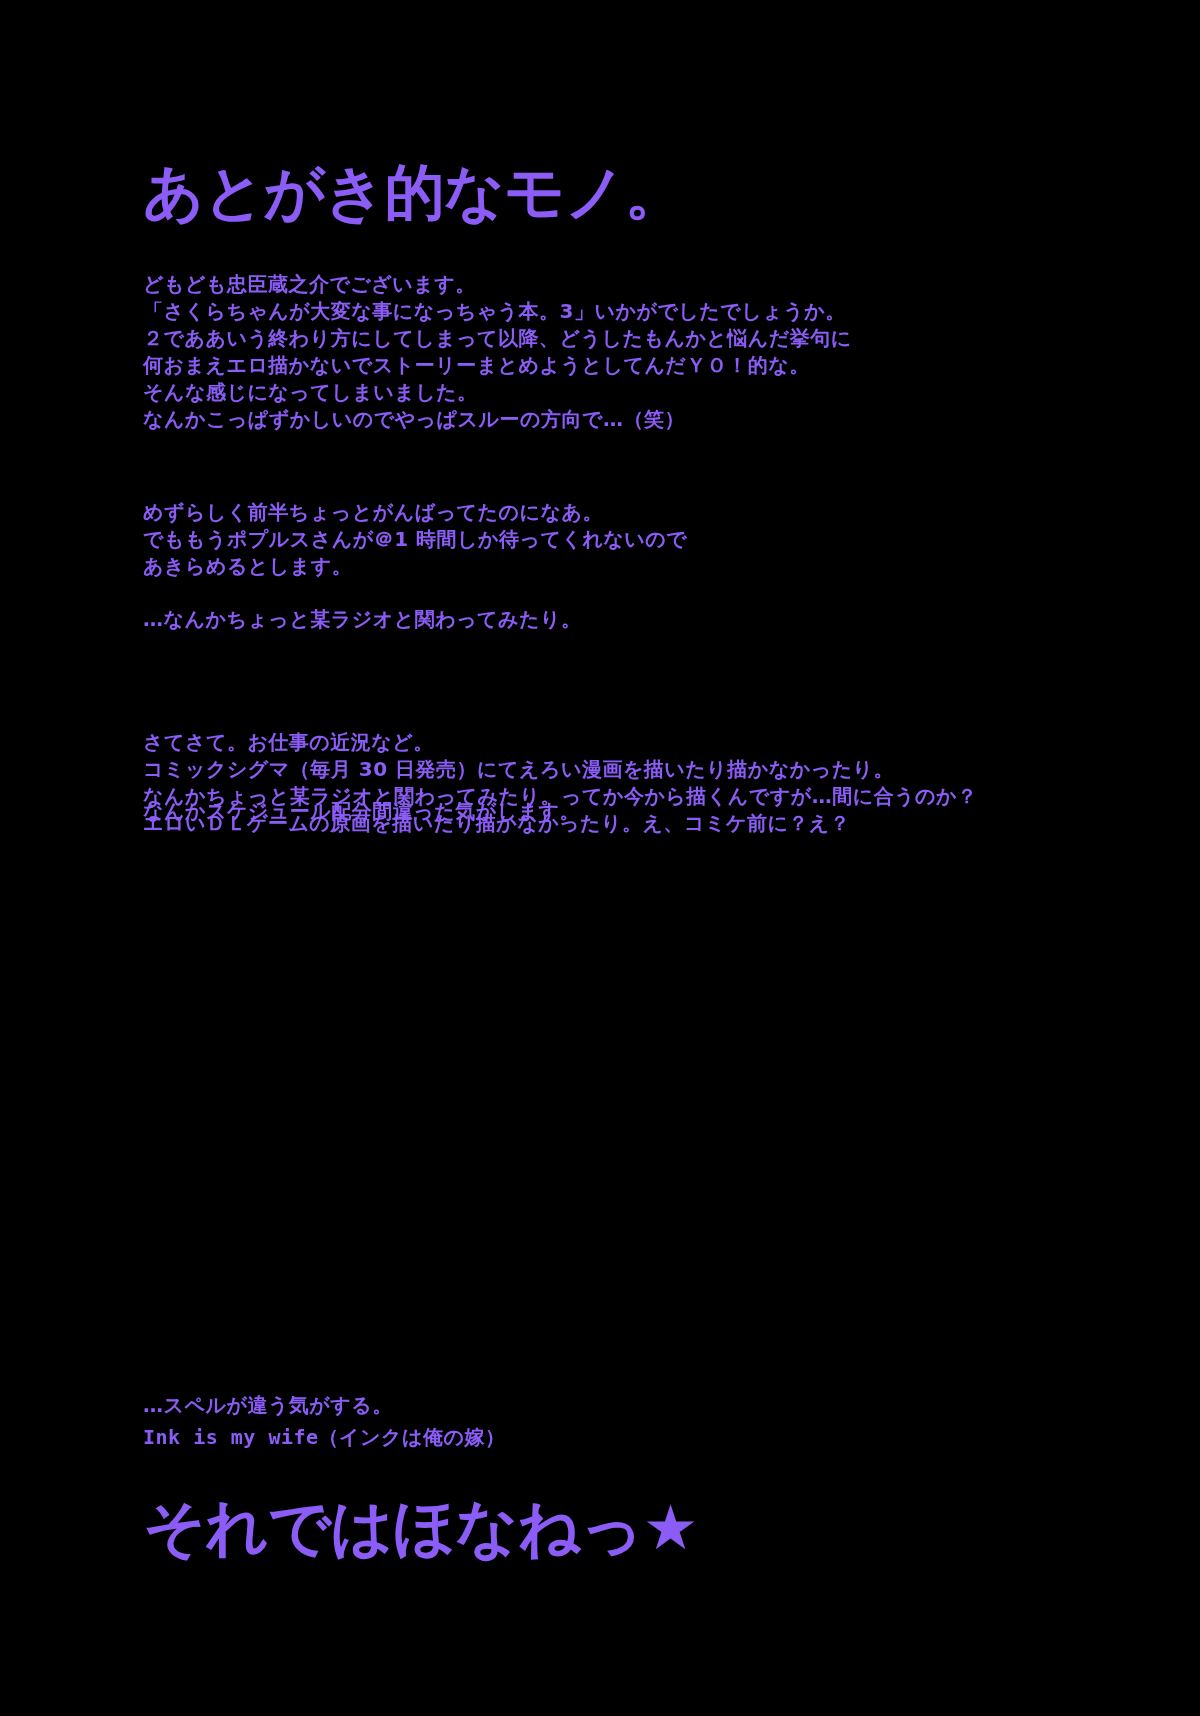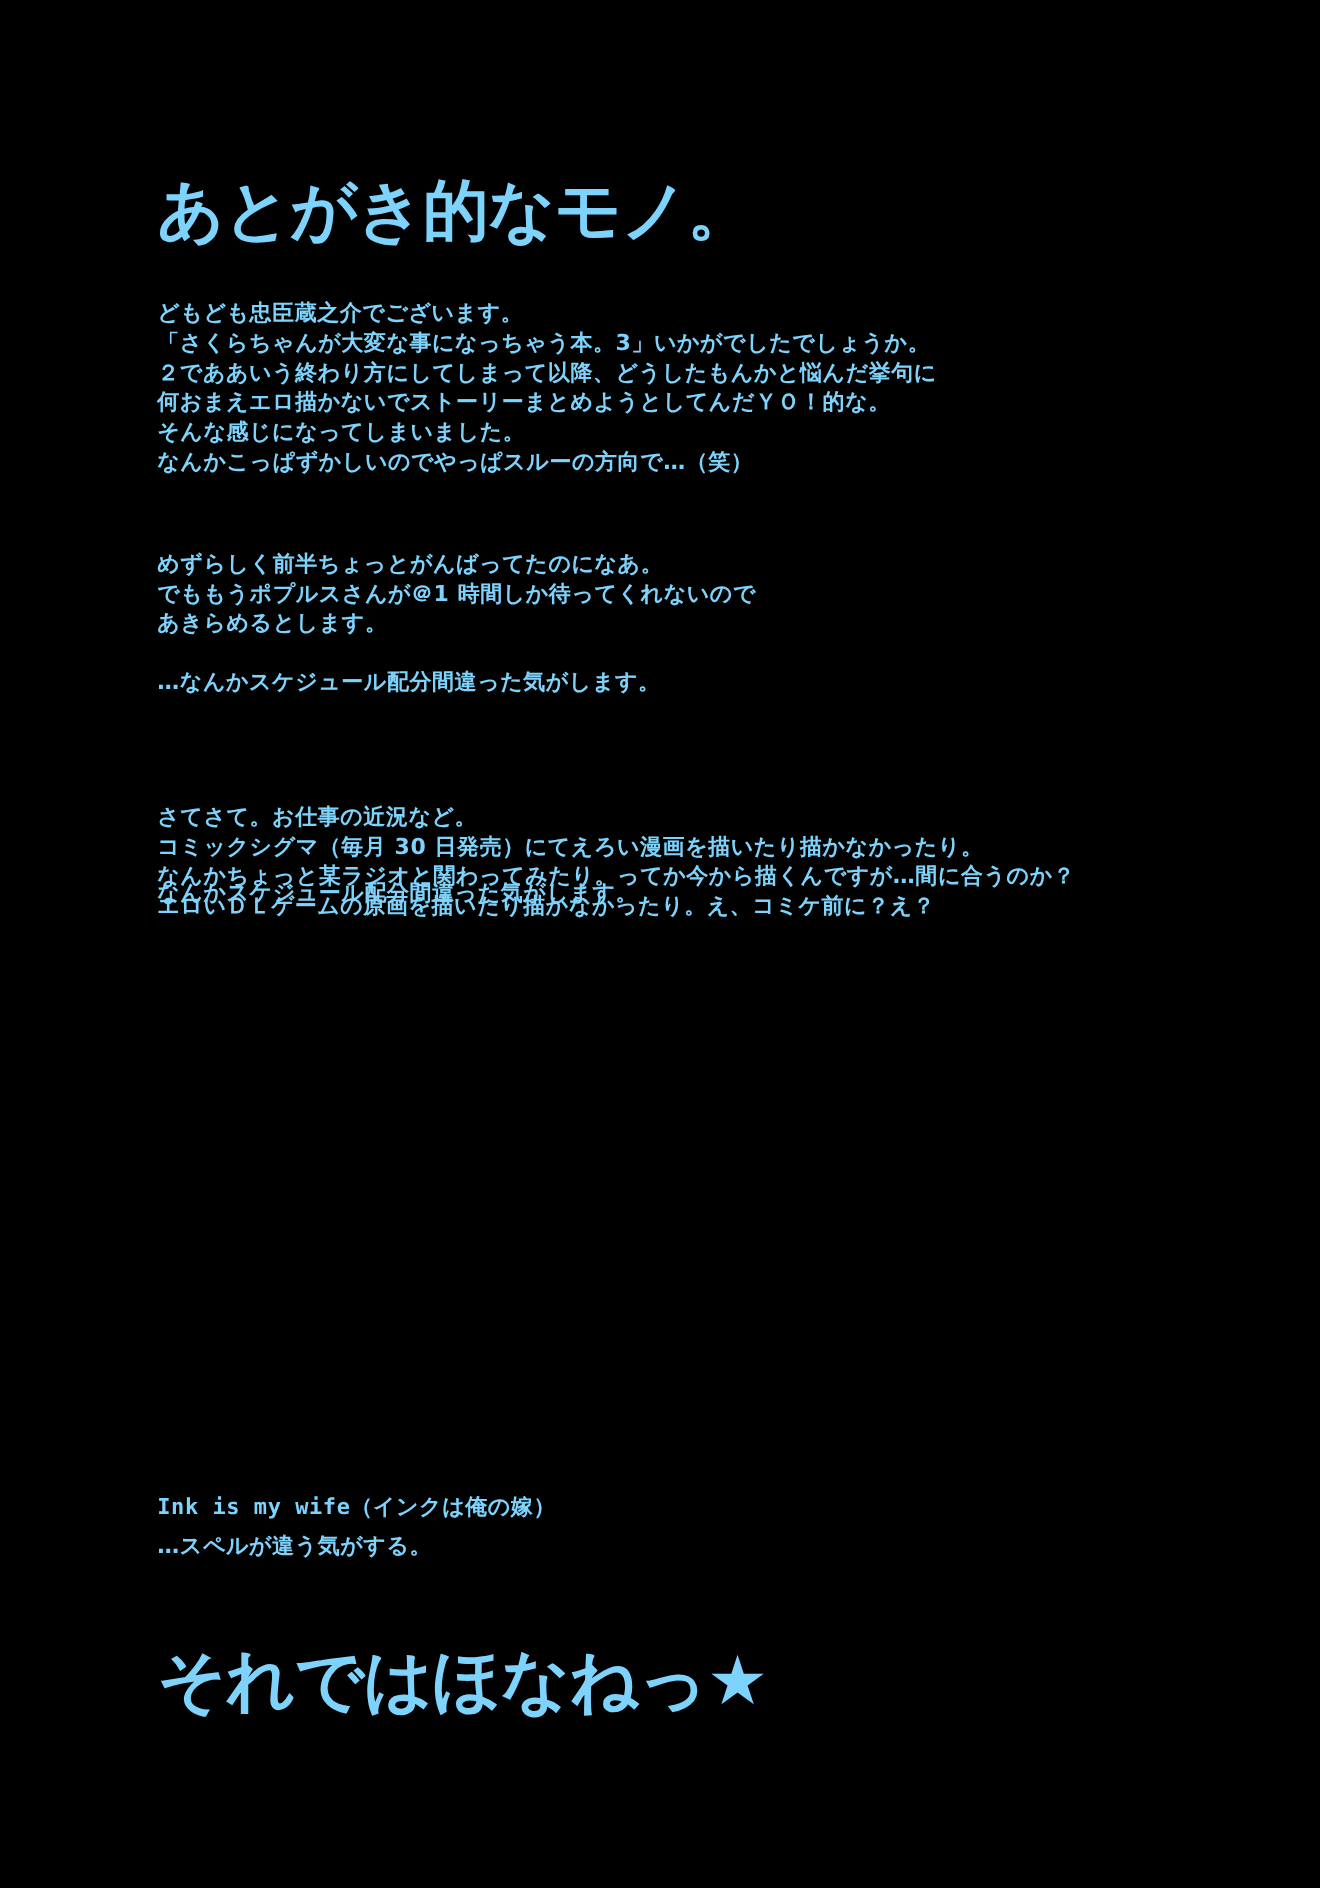--- a/index.html
+++ b/index.html
@@ -7,21 +7,21 @@
     padding: 0;
     background: #000000;
   }
   .page {
     position: relative;
     width: 1200px;
     height: 1716px;
     background: #000000;
     overflow: hidden;
     font-family: "DejaVu Sans", sans-serif;
-    color: #7dd3fc;
+    color: #8b5cf6;
   }
   .abs {
     position: absolute;
     left: 143px;
     margin: 0;
     white-space: pre-line;
   }
   .title {
     top: 158px;
     font-size: 60px;
@@ -36,21 +36,21 @@
     letter-spacing: 0.5px;
   }
   .p1 { top: 271px; }
   .p2 { top: 448px; }
   .p3 { top: 499px; }
   .p4 { top: 606px; }
   .p5 { top: 707px; margin-top: 22px; }
   .p6 { top: 798px; text-align: right; }
   .p7 { top: 1261px; }
   .ink {
-    top: 1356px;
+    top: 1424px;
     font-family: "DejaVu Sans Mono", "DejaVu Sans", monospace;
     font-size: 20px;
     line-height: 27px;
     font-weight: 700;
     letter-spacing: 0.5px;
   }
   .p9 { top: 1392px; }
   .closing {
     top: 1460px;
     font-size: 62px;
@@ -71,21 +71,21 @@
 ２でああいう終わり方にしてしまって以降、どうしたもんかと悩んだ挙句に
 何おまえエロ描かないでストーリーまとめようとしてんだＹＯ！的な。
 そんな感じになってしまいました。
 なんかこっぱずかしいのでやっぱスルーの方向で…（笑）</p>
 
 
   <p class="abs body-text p3">めずらしく前半ちょっとがんばってたのになあ。
 でももうポプルスさんが＠1 時間しか待ってくれないので
 あきらめるとします。</p>
 
-  <p class="abs body-text p4">…なんかスケジュール配分間違った気がします。</p>
+  <p class="abs body-text p4">…なんかちょっと某ラジオと関わってみたり。</p>
 
   <p class="abs body-text p5">さてさて。お仕事の近況など。
 コミックシグマ（毎月 30 日発売）にてえろい漫画を描いたり描かなかったり。
 なんかちょっと某ラジオと関わってみたり。ってか今から描くんですが…間に合うのか？
 エロいＤＬゲームの原画を描いたり描かなかったり。え、コミケ前に？え？</p>
 
   <p class="abs body-text p6">なんかスケジュール配分間違った気がします。</p>
 
 
   <p class="abs ink">Ink is my wife（インクは俺の嫁）</p>

